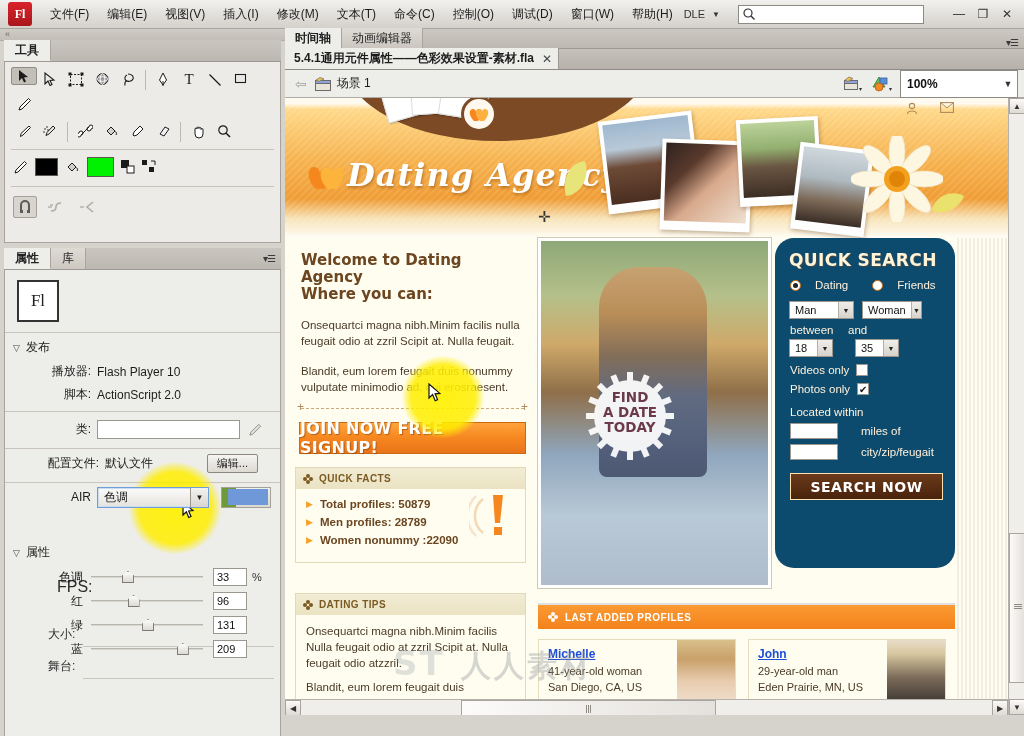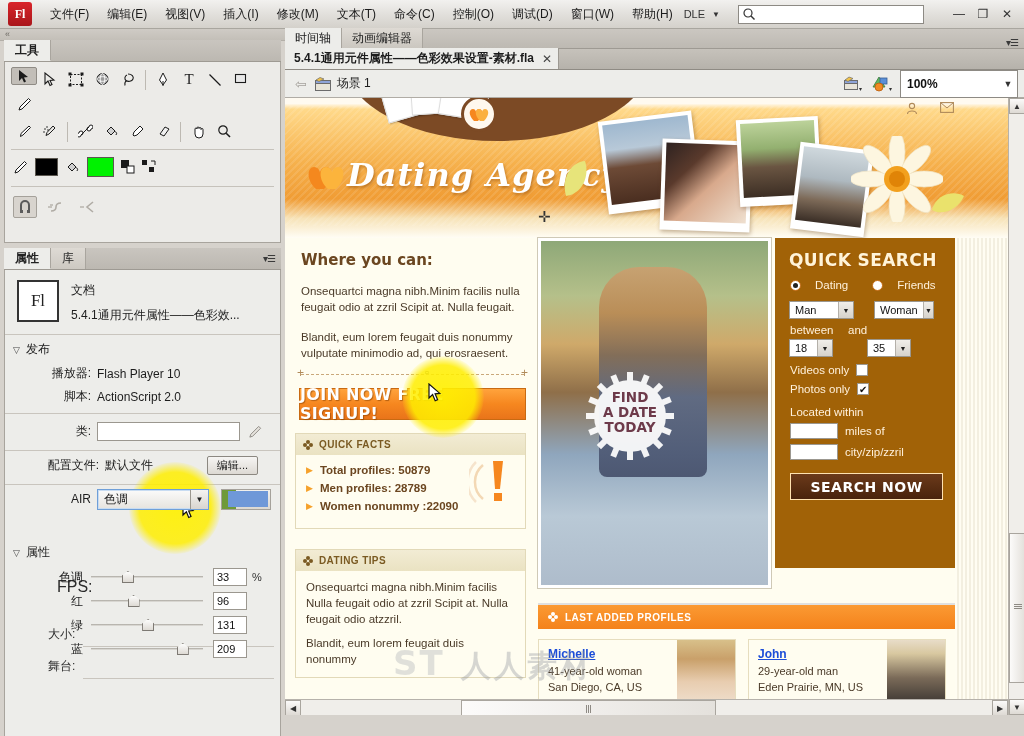--- a/index.html
+++ b/index.html
@@ -157,21 +157,21 @@
     pointer-events: none;
   }
   .cursor-arrow { position: absolute; pointer-events: none; }
 
   
   .rightcol { position: absolute; left: 285px; top: 29px; width: 739px; height: 707px; background: #d6d2cc; }
   .tl-tabs { display: flex; height: 20px; background: linear-gradient(to bottom,#cbc7c1,#bdb9b2);
              border-bottom: 1px solid #9e9a93; align-items: flex-end; }
   .tl-tab { padding: 2px 10px; font-size: 12px; height: 20px; line-height: 16px;
             background: linear-gradient(to bottom,#dedad4,#cbc7c0); border-right:1px solid #a9a59e; color:#222; }
-  .tl-tab.active { background: #ededea; font-weight: normal; }
+  .tl-tab.active { background: #ededea; font-weight: bold; }
   .tl-flex { flex: 1; display:flex; align-items:center; justify-content:flex-end; padding-right:6px; }
 
   .doctab-bar { height: 21px; background: linear-gradient(to bottom,#c6c2bb,#b6b2ab);
                 display: flex; align-items: flex-end; border-bottom: 1px solid #8f8b84; }
   .doctab { height: 21px; background: #ededea; display: flex; align-items: center;
             padding: 0 6px 0 9px; font-size: 12px; font-weight: bold; color: #1c1c1c;
             border-right: 1px solid #9d9992; gap: 8px; }
   .doctab .x { font-size: 12px; color: #444; font-weight: normal; }
 
   .scene-bar { height: 28px; background: #ededea; display: flex; align-items: center;
@@ -225,21 +225,21 @@
     background: repeating-linear-gradient(-45deg, rgba(255,255,255,.10) 0 2px, rgba(255,255,255,0) 2px 5px);
   }
   .polaroid { position: absolute; background: #fff; padding: 4px 4px 9px 4px;
               box-shadow: 1px 2px 4px rgba(90,50,10,.35); }
   .polaroid .ph { display:block; }
   .hdr-icons { position: absolute; right: 54px; top: 4px; display: flex; gap: 22px; color: #b08a5a; }
 
   .content { position: absolute; left: 0; top: 140px; width: 723px; }
   .col-left { position: absolute; left: 0; top: 0; width: 253px; background: #fffdf0; }
   .col-mid  { position: absolute; left: 253px; top: 0; width: 237px; }
-  .col-right{ position: absolute; left: 490px; top: 0; width: 180px; background: #a16207; }
+  .col-right{ position: absolute; left: 490px; top: 0; width: 180px; background: #0c4a6e; border-radius: 19px; }
   .col-edge { position: absolute; left: 670px; top: 0; width: 53px; height: 470px;
               background: repeating-linear-gradient(90deg,#fffdf2 0 2px,#f3efe0 2px 4px); }
 
   .welcome-h {
     font-size: 15px; font-weight: bold; color: #6b4620; line-height: 17px;
     padding: 14px 14px 0 16px; font-family: "DejaVu Sans", sans-serif;
   }
   .welcome-p { font-size: 11.5px; color: #4a3a28; line-height: 16px; padding: 0 12px 0 16px; margin-top: 14px; }
   .dashline { margin: 13px 14px 0 16px; border-top: 1px dashed #c9a87a; position: relative; height: 6px; }
   .dashline::before, .dashline::after {
@@ -258,55 +258,55 @@
     height: 21px; background: linear-gradient(to bottom,#f2ecd4,#eae2c2);
     display: flex; align-items: center; gap: 6px; padding-left: 7px;
     font-size: 10px; font-weight: bold; color: #7a5a22; letter-spacing: .4px;
   }
   .box-body { padding: 9px 8px 10px 10px; position: relative; }
   .fact { font-size: 11.5px; font-weight: bold; color: #6b4620; margin-bottom: 6px;
           display: flex; align-items: center; gap: 7px; }
   .fact .bullet { color: #f6a12a; font-size: 9px; }
   .excl { position: absolute; right: 14px; top: 4px; }
 
-  .tipsbox { margin: 20px 12px 0 10px; border: 1px solid #e2d9b8; background: #fffdf0; }
+  .tipsbox { margin: 30px 12px 0 10px; border: 1px solid #e2d9b8; background: #fffdf0; }
   .tips-p { font-size: 11.5px; color: #4a3a28; line-height: 16px; padding: 8px 10px 0 10px; }
 
   .midphoto { position: absolute; left: 0; top: 0; width: 233px; height: 350px;
               border: 3px solid #ffffff; box-shadow: 0 0 0 1px #cfc9b6; }
   .sunburst {
     position: absolute; left: 46px; top: 132px; width: 92px; height: 92px;
   }
   .find-txt { position: absolute; left: 46px; top: 152px; width: 92px; text-align: center;
     font-size: 13.5px; font-weight: bold; color: #6d3a4a; line-height: 15px; font-family: "DejaVu Sans", sans-serif; }
 
   .qs-title { font-size: 17px; font-weight: bold; color: #fff4d8; padding: 12px 0 0 14px;
               letter-spacing: .4px; font-family: "DejaVu Sans", sans-serif;
               text-shadow: 1px 1px 1px rgba(160,70,0,.4);}
   .qs-radios { display: flex; gap: 14px; padding: 9px 0 0 15px; align-items: center; }
   .radio { width: 11px; height: 11px; border-radius: 50%; background: #fff;
            border: 1px solid #c26a12; display: flex; align-items:center; justify-content:center; }
   .radio .dot { width: 5px; height: 5px; border-radius: 50%; background: #222; }
   .qs-radios span { font-size: 11.5px; color: #fff0da; }
-  .qs-selects { display: flex; gap: 20px; padding: 10px 0 0 14px; }
+  .qs-selects { display: flex; gap: 8px; padding: 10px 0 0 14px; }
   .sel {
     height: 18px; background: #fff; border: 1px solid #9b978f;
     display: flex; align-items: center; font-size: 11px; color: #111;
   }
   .sel .v { padding: 0 5px; white-space: nowrap; }
   .sel .a { width: 15px; height: 16px; margin-left: auto; border-left: 1px solid #b4b0a9;
             background: linear-gradient(to bottom,#f0eeea,#d6d2cb);
             display:flex; align-items:center; justify-content:center; font-size: 7px; color:#222; }
   .qs-lbls { display: flex; padding: 5px 0 0 15px; font-size: 11.5px; color: #fff0da; }
   .qs-chk { display: flex; align-items: center; gap: 7px; padding: 7px 0 0 15px;
             font-size: 11.5px; color: #fff0da; }
   .chk { width: 12px; height: 12px; background: #fff; border: 1px solid #9b978f;
          display:flex; align-items:center; justify-content:center; font-size: 10px; color: #111; }
   .qs-loc { padding: 11px 0 0 15px; font-size: 11.5px; color: #fff0da; }
-  .qs-inrow { display: flex; align-items: center; gap: 7px; padding: 5px 0 0 15px;
+  .qs-inrow { display: flex; align-items: center; gap: 23px; padding: 5px 0 0 15px;
               font-size: 11.5px; color: #fff0da; }
   .qs-in { width: 48px; height: 16px; background: #fff; border: 1px solid #9b978f; }
   .searchnow {
     margin: 13px 12px 0 15px; height: 27px;
     background: linear-gradient(to bottom,#6b3a1a,#49230c);
     border: 1px solid #ffe2b0;
     display: flex; align-items: center; justify-content: center;
     color: #fff; font-weight: bold; font-size: 14px; letter-spacing: .5px;
     font-family: "DejaVu Sans", sans-serif;
   }
@@ -556,24 +556,20 @@
         <div class="ptab-flex">
           <span class="ptab-menu-ico">▾☰</span>
         </div>
       </div>
     </div>
 
     <div class="propspanel">
 
       <div class="doc-head">
         <div class="doc-icon">Fl</div>
-        <div class="doc-meta">
-          <div class="l1">文档</div>
-          <div class="l2">5.4.1通用元件属性——色彩效...</div>
-        </div>
       </div>
 
       <div class="sec-hr"></div>
       <div class="sec-head">
         <span class="tri">▽</span>
         <span>发布</span>
       </div>
 
       <div class="prow">
         <span class="plabel">播放器:</span>
@@ -784,20 +780,21 @@
               </svg>
             </div>
           </div>
 
           <div class="content">
 
             <div class="col-edge"></div>
 
             <div class="col-left">
               <div class="welcome-h">
+                <div>Welcome to Dating Agency</div>
                 <div>Where you can:</div>
               </div>
               <div class="welcome-p">Onsequartci magna nibh.Minim facilis nulla feugait odio at zzril Scipit at. Nulla feugait.</div>
               <div class="welcome-p">Blandit, eum lorem feugait duis nonummy vulputate minimodio ad, qui erosraesent.</div>
               <div class="dashline"></div>
               <div class="joinbtn">JOIN NOW FREE SIGNUP!</div>
 
               <div class="factbox">
                 <div class="box-head">
                   <svg width="10" height="10" viewBox="0 0 10 10">
@@ -923,21 +920,21 @@
                 <span>Photos only</span>
                 <span class="chk">✔</span>
               </div>
               <div class="qs-loc">Located within</div>
               <div class="qs-inrow">
                 <span class="qs-in"></span>
                 <span>miles of</span>
               </div>
               <div class="qs-inrow">
                 <span class="qs-in"></span>
-                <span>city/zip/zzril</span>
+                <span>city/zip/feugait</span>
               </div>
               <div class="searchnow">SEARCH NOW</div>
             </div>
 
             <div class="lastadded">
               <div class="la-head">
                 <svg width="10" height="10" viewBox="0 0 10 10">
                   <circle cx="5" cy="2" r="2" fill="#fff"></circle>
                     <circle cx="5" cy="8" r="2" fill="#fff"></circle>
                   <circle cx="2" cy="5" r="2" fill="#fff"></circle>

